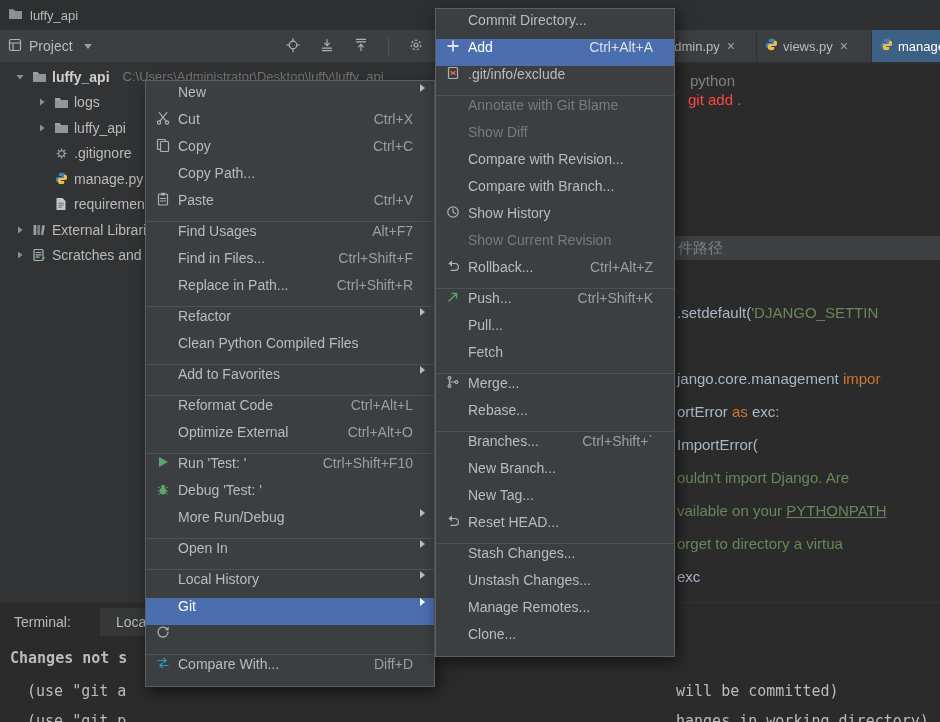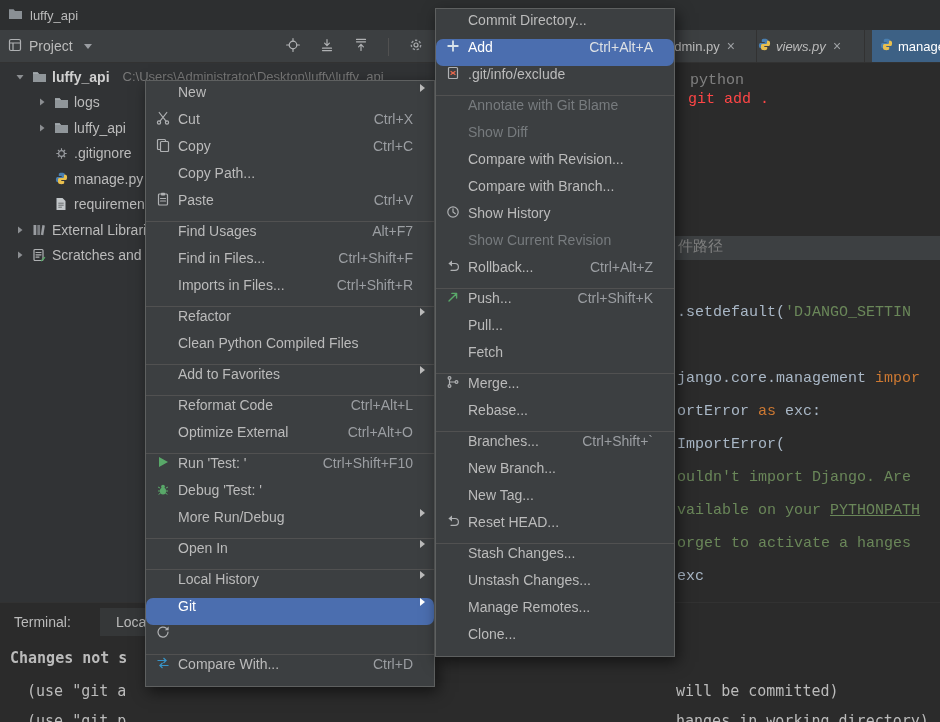--- a/index.html
+++ b/index.html
@@ -44,21 +44,21 @@
   .tree-row .chev{width:12px;display:flex;justify-content:center;flex:none;}
   .tree-row .ticon{width:16px;display:flex;justify-content:center;flex:none;}
   .tree-row .tlabel.bold{font-weight:bold;color:#d0d0d0;}
   .tree-path{color:#787878;font-size:13px;margin-left:8px;}
 
   
   .editor{position:absolute;left:435px;top:63px;width:505px;height:539px;background:#2b2b2b;overflow:hidden;}
   .ed-band{position:absolute;left:0;top:173px;width:505px;height:24px;background:#3d4042;
            display:flex;align-items:center;}
   .ed-band span{margin-left:243px;}
-  .code-line{position:absolute;font-family:Liberation Mono, monospace;font-size:15px;
+  .code-line{position:absolute;font-family:Liberation Sans, sans-serif;font-size:15px;
              line-height:18px;white-space:pre;}
   .s-plain{color:#a9b7c6;}
   .s-comment{color:#808080;}
   .s-error{color:var(--error_red);}
   .s-string{color:var(--string_green);}
   .s-keyword{color:var(--keyword_orange);}
   .s-string-link{color:var(--string_green);text-decoration:underline;}
 
   
   .terminal{position:absolute;left:0;top:602px;width:940px;height:120px;background:#2b2b2b;
@@ -68,21 +68,21 @@
             padding:0 16px;background:#353738;font-size:14px;}
   .term-line{position:absolute;font-family:"DejaVu Sans Mono",monospace;font-size:15px;white-space:pre;}
 
   
   .menu{position:absolute;background:#3c3f41;border:1px solid #5e6060;padding:3px 0;
         box-shadow:3px 5px 14px rgba(0,0,0,.55);}
   .ctx-menu{left:145px;top:80px;width:290px;z-index:30;}
   .git-menu{left:435px;top:8px;width:240px;z-index:40;}
   .menu-item{height:27px;display:flex;align-items:flex-start;padding:0 9px 0 6px;color:#bbbbbb;
              font-size:14px;white-space:nowrap;}
-  .menu-item.selected{background:var(--menu_selection);color:#ffffff;border-radius:7px;}
+  .menu-item.selected{background:var(--menu_selection);color:#ffffff;}
   .menu-item.disabled{color:#777b7e;}
   .mi-icon{width:22px;flex:none;display:flex;justify-content:center;align-items:center;margin-right:4px;}
   .mi-label{flex:1;overflow:hidden;}
   .mi-shortcut{color:#9b9ea2;margin-left:24px;}
   .mi-shortcut:empty{margin-left:0;}
   .menu-item.selected .mi-shortcut{color:#dde1e5;}
   .mi-arrow{width:12px;flex:none;display:flex;justify-content:flex-end;align-items:center;}
   .mi-arrow.has::after{content:'';width:0;height:0;border-left:5px solid currentColor;
                        border-top:4px solid transparent;border-bottom:4px solid transparent;}
   .menu-sep{height:4px;display:flex;align-items:center;}
@@ -130,21 +130,21 @@
 
 <div class="tabbar" id="tabbar">
     <div class="tab" style="left: 206px; width: 116px;">
       <span><svg width="13" height="13" viewBox="0 0 13 13">
           <path d="M6.5 0.8 C3.6 0.8 3.8 2.2 3.8 2.2 v1.8 h2.9 v0.9 H2.2 C2.2 4.9 0.9 5.4 0.9 7.6 s1 2.7 2 2.7 h1.1 V8.5 c0-1 0.7-1.6 1.6-1.6 h2.9 c0.9 0 1.5-0.7 1.5-1.6 V3.2 C10 1 8.6 0.8 6.5 0.8 Z" fill="#4a7fb0"></path>
           <path d="M6.5 12.2 c2.9 0 2.7-1.4 2.7-1.4 V9 H6.3 v-0.9 h4.5 c0 0 1.3-0.5 1.3-2.7 s-1-2.7-2-2.7 H9 v1.8 c0 1-0.7 1.6-1.6 1.6 H4.5 c-0.9 0-1.5 0.7-1.5 1.6 v2.1 C3 12 4.4 12.2 6.5 12.2 Z" fill="#e8bf4e"></path>
         </svg></span>
       <span>admin.py</span>
       <span class="close">×</span>
     </div>
-    <div class="tab" style="left: 315px; width: 115px; font-style: italic;">
+    <div class="tab" style="left: 322px; width: 115px;">
       <span><svg width="13" height="13" viewBox="0 0 13 13">
           <path d="M6.5 0.8 C3.6 0.8 3.8 2.2 3.8 2.2 v1.8 h2.9 v0.9 H2.2 C2.2 4.9 0.9 5.4 0.9 7.6 s1 2.7 2 2.7 h1.1 V8.5 c0-1 0.7-1.6 1.6-1.6 h2.9 c0.9 0 1.5-0.7 1.5-1.6 V3.2 C10 1 8.6 0.8 6.5 0.8 Z" fill="#4a7fb0"></path>
           <path d="M6.5 12.2 c2.9 0 2.7-1.4 2.7-1.4 V9 H6.3 v-0.9 h4.5 c0 0 1.3-0.5 1.3-2.7 s-1-2.7-2-2.7 H9 v1.8 c0 1-0.7 1.6-1.6 1.6 H4.5 c-0.9 0-1.5 0.7-1.5 1.6 v2.1 C3 12 4.4 12.2 6.5 12.2 Z" fill="#e8bf4e"></path>
         </svg></span>
       <span>views.py</span>
       <span class="close">×</span>
     </div>
     <div class="tab active" style="left: 437px; width: 130px;">
       <span><svg width="13" height="13" viewBox="0 0 13 13">
           <path d="M6.5 0.8 C3.6 0.8 3.8 2.2 3.8 2.2 v1.8 h2.9 v0.9 H2.2 C2.2 4.9 0.9 5.4 0.9 7.6 s1 2.7 2 2.7 h1.1 V8.5 c0-1 0.7-1.6 1.6-1.6 h2.9 c0.9 0 1.5-0.7 1.5-1.6 V3.2 C10 1 8.6 0.8 6.5 0.8 Z" fill="#4a7fb0"></path>
@@ -266,21 +266,21 @@
   </div>
   <div id="editor-lines">
       <div class="code-line" style="left: 255px; top: 9px;"><span class="s-comment">python</span></div>
       <div class="code-line" style="left: 253px; top: 28px;"><span class="s-error">git add .</span></div>
       <div class="code-line" style="left: 242px; top: 241px;"><span class="s-plain">.setdefault(</span><span class="s-string">'DJANGO_SETTIN</span></div>
       <div class="code-line" style="left: 242px; top: 307px;"><span class="s-plain">jango.core.management </span><span class="s-keyword">impor</span></div>
       <div class="code-line" style="left: 242px; top: 340px;"><span class="s-plain">ortError </span><span class="s-keyword">as</span><span class="s-plain"> exc:</span></div>
       <div class="code-line" style="left: 242px; top: 373px;"><span class="s-plain">ImportError(</span></div>
       <div class="code-line" style="left: 242px; top: 406px;"><span class="s-string">ouldn't import Django. Are</span></div>
       <div class="code-line" style="left: 242px; top: 439px;"><span class="s-string">vailable on your </span><span class="s-string-link">PYTHONPATH</span></div>
-      <div class="code-line" style="left: 242px; top: 472px;"><span class="s-string">orget to activate a hanges</span></div>
+      <div class="code-line" style="left: 242px; top: 472px;"><span class="s-string">orget to directory a virtua</span></div>
       <div class="code-line" style="left: 242px; top: 505px;"><span class="s-plain">exc</span></div>
     </div>
 </div>
 
 <div class="terminal">
   <span class="term-label">Terminal:</span>
   <span class="term-tab">Local</span>
   <span class="term-line" style="left:10px;top:46px;font-weight:bold;">Changes not s</span>
   <span class="term-line" style="left:27px;top:79px;">(use "git a</span>
   <span class="term-line" style="left:27px;top:109px;">(use "git p</span>
@@ -346,21 +346,21 @@
       <span class="mi-arrow"></span>
     </div>
     <div class="menu-item">
       <span class="mi-icon"></span>
       <span class="mi-label">Find in Files...</span>
       <span class="mi-shortcut">Ctrl+Shift+F</span>
       <span class="mi-arrow"></span>
     </div>
     <div class="menu-item">
       <span class="mi-icon"></span>
-      <span class="mi-label">Imports in Files...</span>
+      <span class="mi-label">Replace in Path...</span>
       <span class="mi-shortcut">Ctrl+Shift+R</span>
       <span class="mi-arrow"></span>
     </div>
     <div class="menu-sep">
       <i></i>
     </div>
     <div class="menu-item">
       <span class="mi-icon"></span>
       <span class="mi-label">Refactor</span>
       <span class="mi-shortcut"></span>
@@ -465,21 +465,21 @@
       <i></i>
     </div>
     <div class="menu-item">
       <span class="mi-icon">
         <svg width="14" height="14" viewBox="0 0 14 14">
           <path d="M1.5 4.5h8M7.5 2l2.6 2.5L7.5 7" stroke="#3794c8" stroke-width="1.2" fill="none"></path>
           <path d="M12.5 9.5h-8M6.5 7L3.9 9.5 6.5 12" stroke="#3794c8" stroke-width="1.2" fill="none"></path>
         </svg>
       </span>
       <span class="mi-label">Compare With...</span>
-      <span class="mi-shortcut">Ctrl+D</span>
+      <span class="mi-shortcut">Diff+D</span>
       <span class="mi-arrow"></span>
     </div>
   </div>
 <div class="menu git-menu" id="git-menu">
     <div class="menu-item">
       <span class="mi-icon"></span>
       <span class="mi-label">Commit Directory...</span>
       <span class="mi-shortcut"></span>
       <span class="mi-arrow"></span>
     </div>

